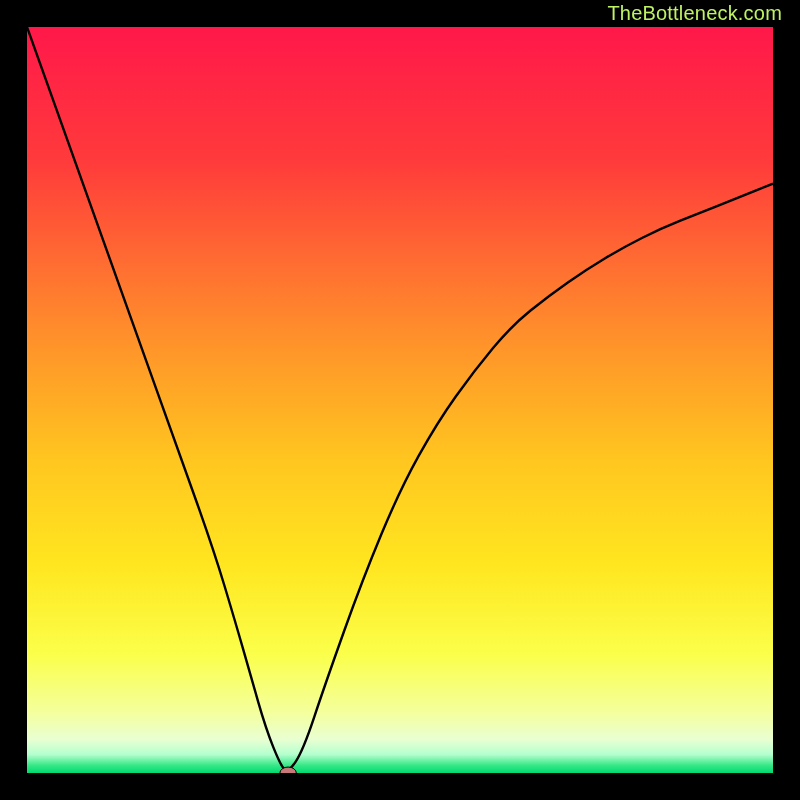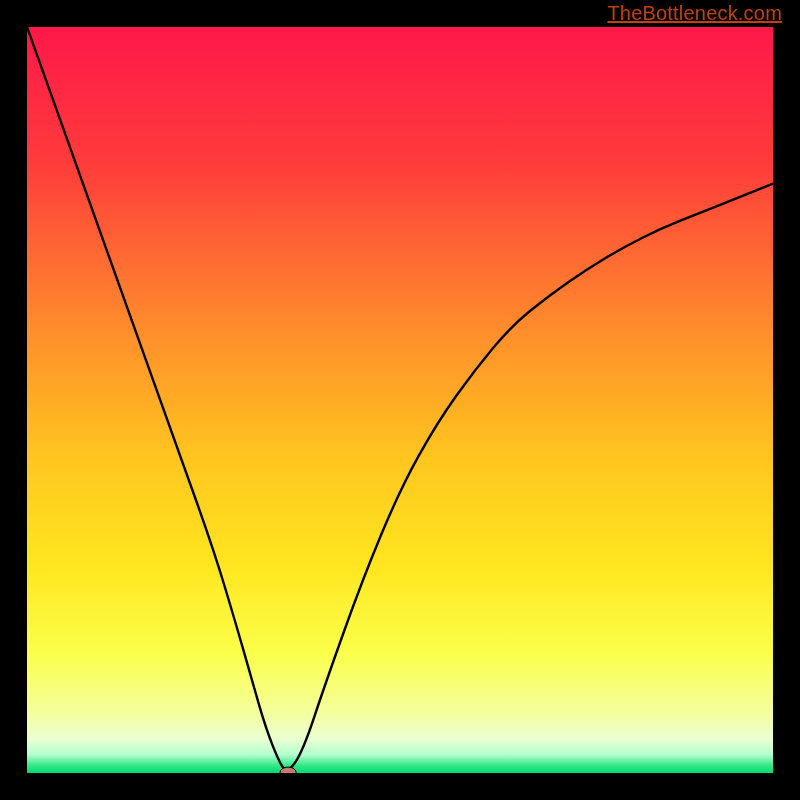--- a/index.html
+++ b/index.html
@@ -16,26 +16,25 @@
     left: 0;
     top: 0;
     width: 800px;
     height: 800px;
     background: #000;
   }
   .watermark {
     position: absolute;
     top: 2px;
     right: 18px;
-    color: #c2410c;
+    color: #bef264;
     font-size: 20px;
     font-weight: 400;
     letter-spacing: 0.2px;
     user-select: none;
-    text-decoration: underline;
   }
   .plot {
     position: absolute;
     display: block;
   }
 </style>
 </head>
 <body>
 
 <div class="frame">

